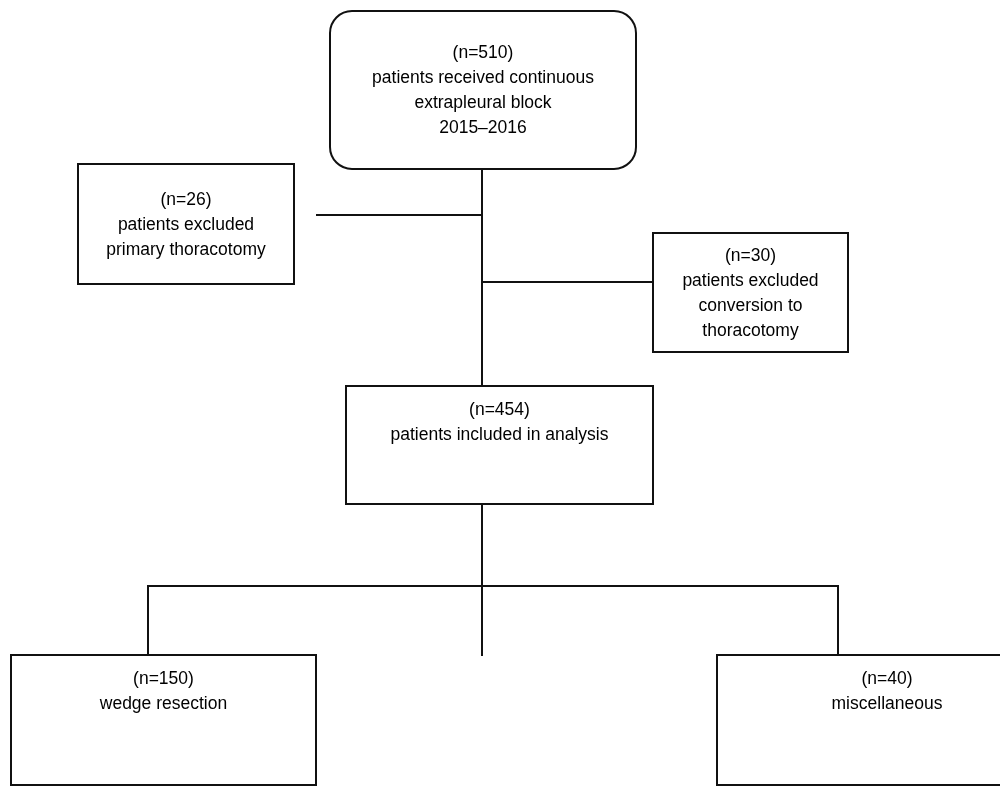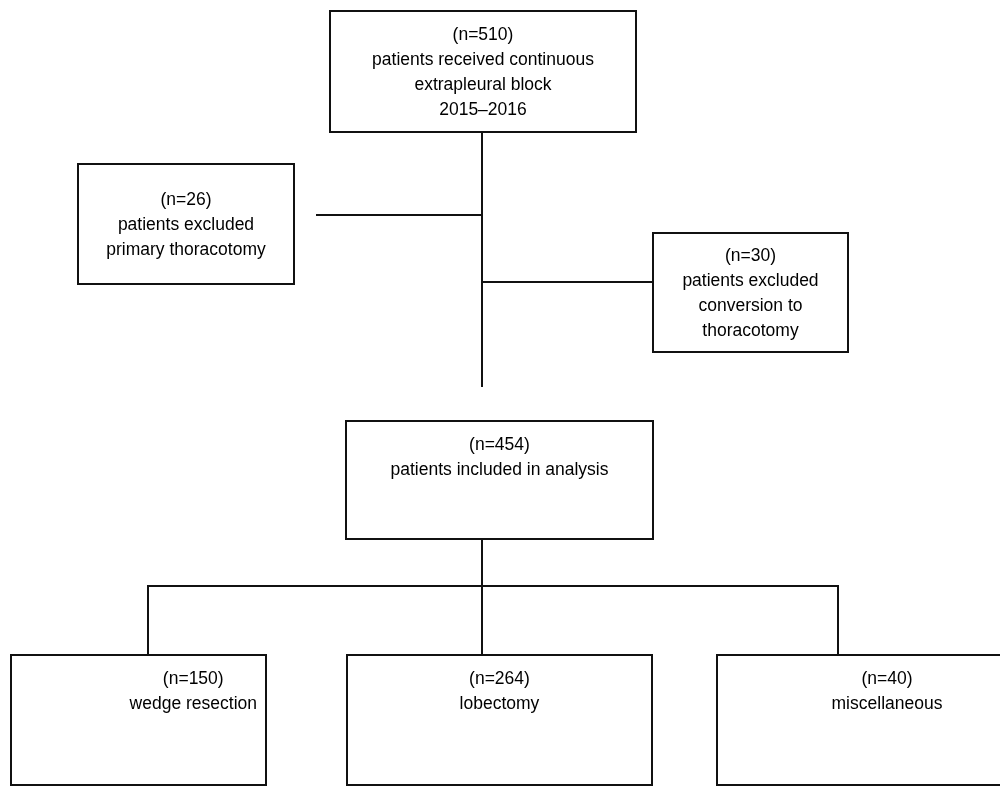--- a/index.html
+++ b/index.html
@@ -71,53 +71,49 @@
   <div class="connector h" style="left:481px; top:281px; width:173px;"></div>
 
   <div class="connector v" style="left:481px; top:503px; height:153px;"></div>
 
   <div class="connector h" style="left:147px; top:585px; width:692px;"></div>
 
   <div class="connector v" style="left:147px; top:585px; height:70px;"></div>
 
   <div class="connector v" style="left:837px; top:585px; height:70px;"></div>
 
-  <div class="node center-text" style="left:329px; top:10px; width:308px; height:123px;">
+  <div class="node center-text" style="left:329px; top:10px; width:308px; height:160px;border-radius:23px;">
     <span class="lines">(n=510)
 patients received continuous
 extrapleural block
 2015–2016</span>
   </div>
 
   <div class="node center-text" style="left:77px; top:163px; width:218px; height:122px;">
     <span class="lines">(n=26)
 patients excluded
 primary thoracotomy</span>
   </div>
 
   <div class="node center-text" style="left:652px; top:232px; width:197px; height:121px;">
     <span class="lines">(n=30)
 patients excluded
 conversion to
 thoracotomy</span>
   </div>
 
-  <div class="node top-text" style="left:345px; top:385px; width:309px; height:120px;margin-top:35px;">
+  <div class="node top-text" style="left:345px; top:385px; width:309px; height:120px;">
     <span class="lines">(n=454)
 patients included in analysis</span>
   </div>
 
-  <div class="node top-text" style="left:10px; top:654px; width:257px; height:132px;align-items:flex-end;">
+  <div class="node top-text" style="left:10px; top:654px; width:307px; height:132px;">
     <span class="lines">(n=150)
 wedge resection</span>
   </div>
 
-  <div class="node top-text" style="left:346px; top:654px; width:307px; height:132px;">
-    <span class="lines">(n=264)
-lobectomy</span>
-  </div>
 
   <div class="node top-text" style="left:716px; top:654px; width:307px; height:132px;padding-left:35px;">
     <span class="lines">(n=40)
 miscellaneous</span>
   </div>
 
 </div>
 
 </body></html>

